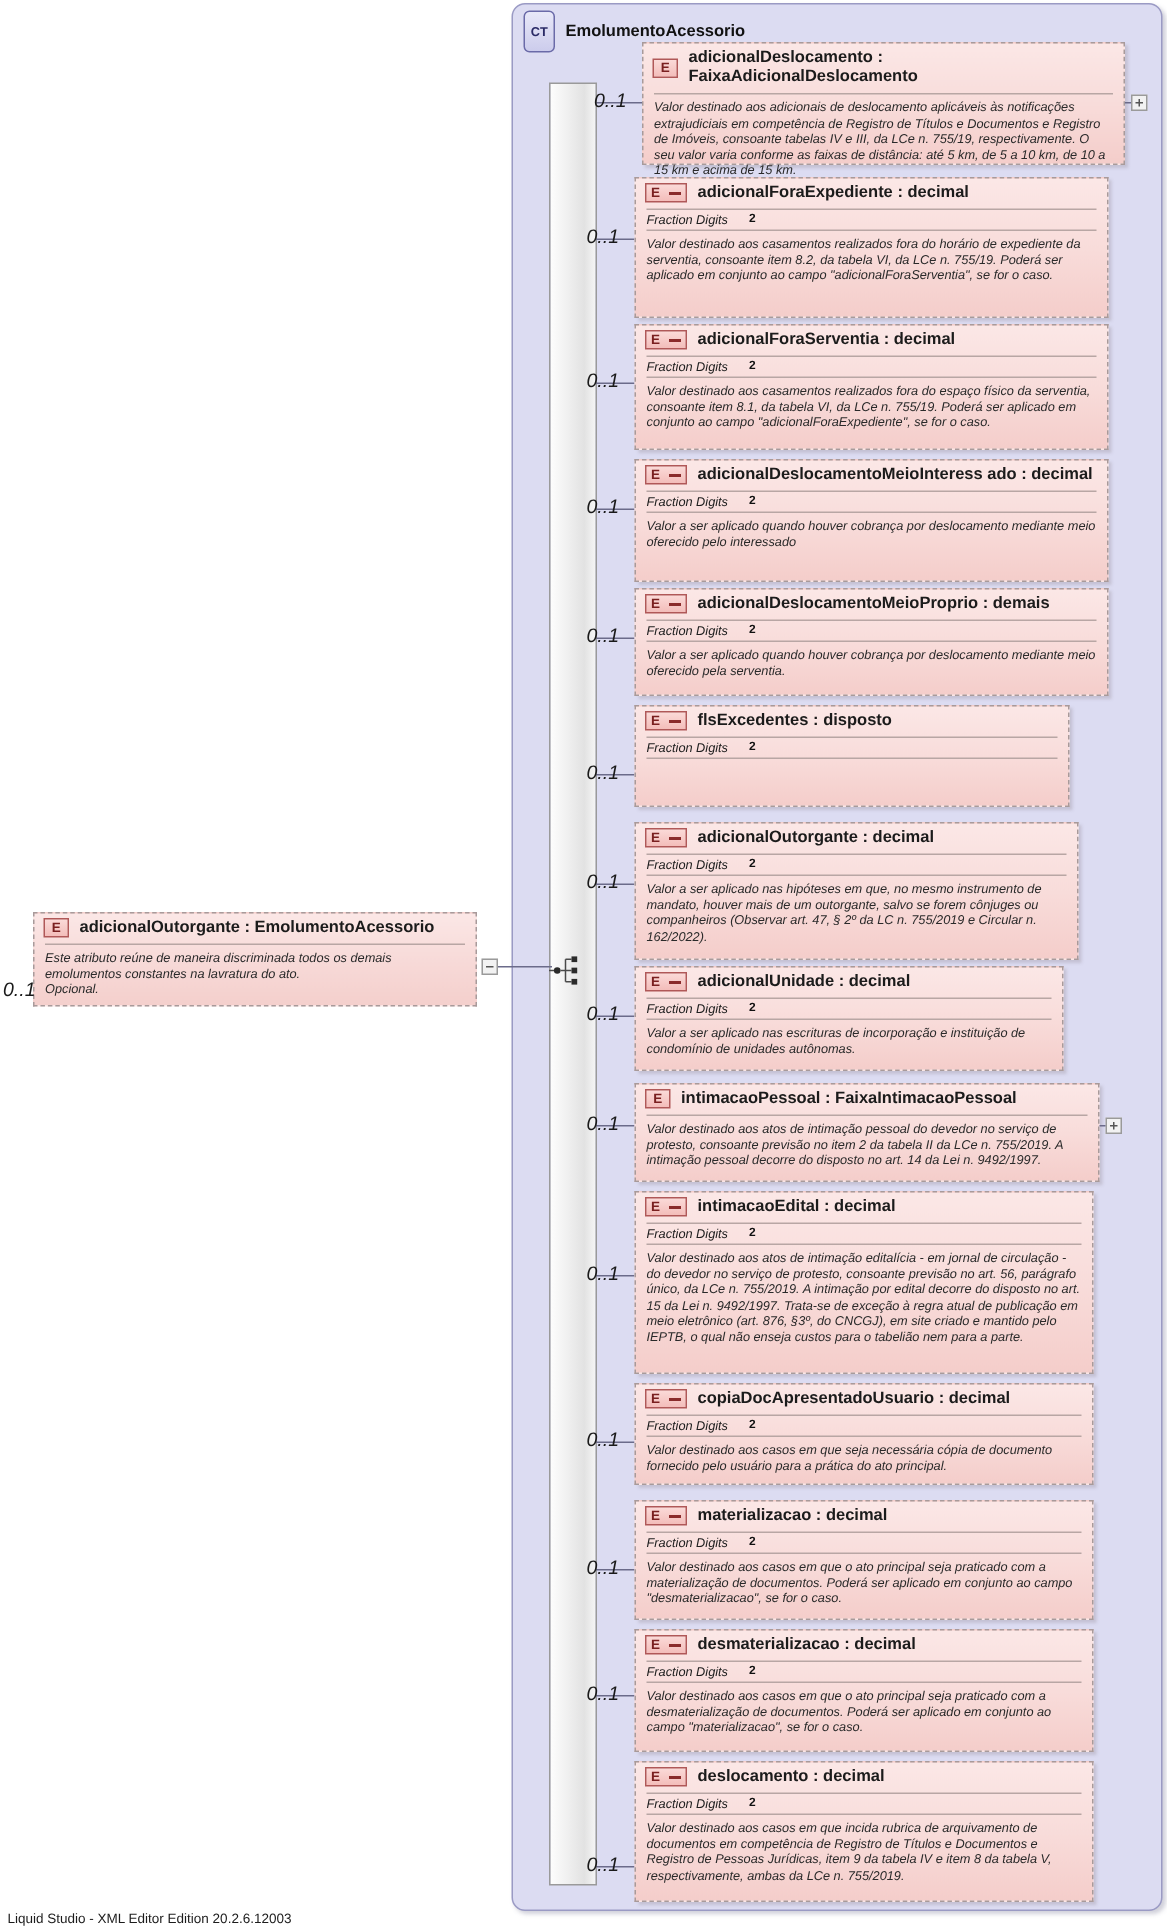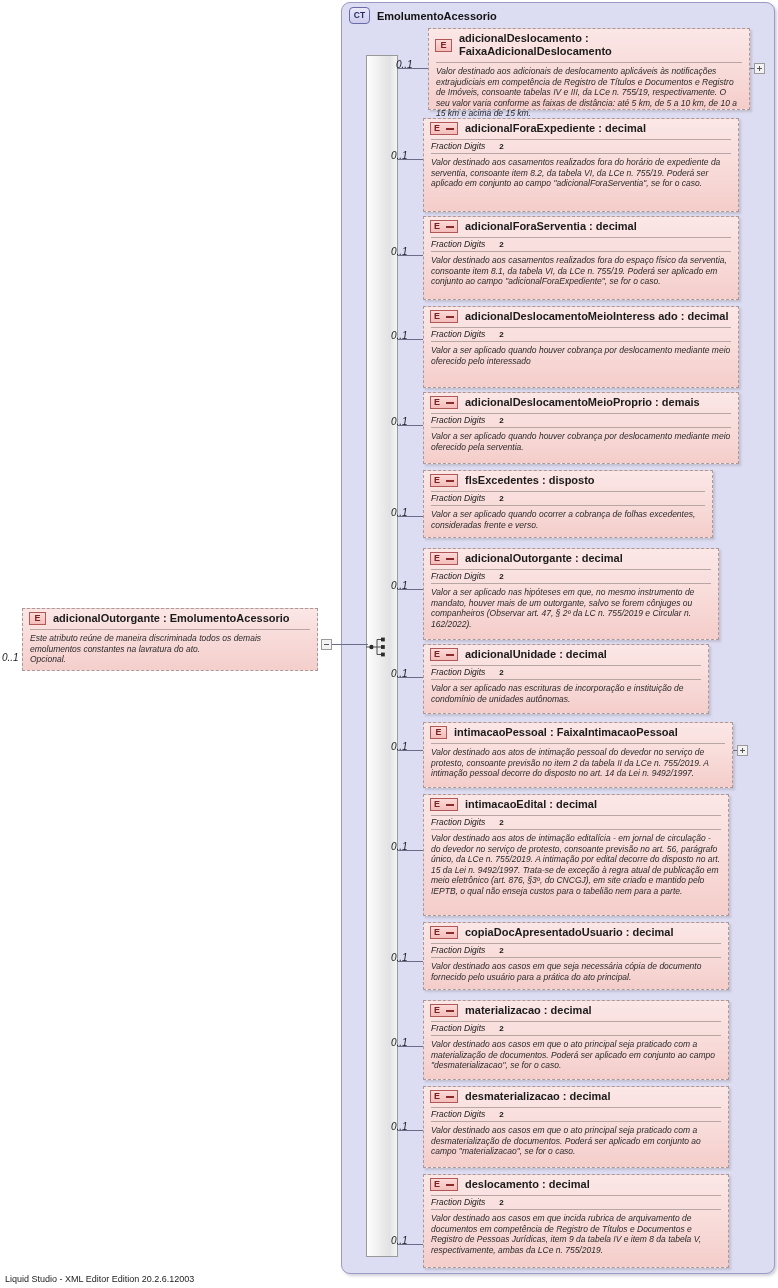--- a/index.html
+++ b/index.html
@@ -70,32 +70,32 @@
   }
   .elem-desc {
     font-size: 8.5px;
     font-style: italic;
     color: #2a2a2a;
     line-height: 10.6px;
     padding: 3px 7px 5px 7px;
   }
   .facet-row {
     display: flex;
-    align-items: center;
+    align-items: flex-start;
     gap: 14px;
     padding: 1px 7px 1px 7px;
     font-size: 8.5px;
   }
   .facet-label { font-style: italic; color: #202020; }
   .facet-value { font-weight: bold; font-size: 8px; color: #101010; }
 
   
   .occ {
     position: absolute;
-    font-size: 10px;
+    font-size: 13px;
     font-style: italic;
     color: #1a1a1a;
     white-space: nowrap;
   }
 
   
   .boxbtn {
     position: absolute;
     width: 11px;
     height: 11px;
@@ -151,21 +151,21 @@
     display: flex;
     align-items: center;
     gap: 7px;
     padding: 4px 0 0 7px;
   }
   .ct-badge {
     display: inline-flex;
     align-items: center;
     justify-content: center;
     width: 21px;
-    height: 17px;
+    height: 28px;
     border: 1px solid #6a6aa8;
     border-radius: 4px;
     background: linear-gradient(to bottom, #e8e8f8, #ccccec);
     font-size: 8.5px;
     font-weight: bold;
     color: #2a2a66;
     line-height: 1;
     box-sizing: border-box;
   }
   #ct-name {
@@ -321,21 +321,20 @@
       <div class="elem-title-row">
         <span class="eicon with-dash">E</span>
         <span class="elem-name">flsExcedentes : disposto</span>
       </div>
       <div class="elem-sep"></div>
       <div class="facet-row">
         <span class="facet-label">Fraction Digits</span>
         <span class="facet-value">2</span>
       </div>
       <div class="elem-sep"></div>
-      <div class="elem-desc">Valor a ser aplicado quando ocorrer a cobrança de folhas excedentes, consideradas frente e verso.</div>
     </div>
     <div class="hline" style="left: 397px; top: 589px; width: 26px;"></div>
     <div class="occ" style="left: 391px; top: 580px;">0..1</div>
     <div class="child-box shadowed" style="left: 423px; top: 548px; width: 296px; height: 92px;">
       <div class="elem-title-row">
         <span class="eicon with-dash">E</span>
         <span class="elem-name">adicionalOutorgante : decimal</span>
       </div>
       <div class="elem-sep"></div>
       <div class="facet-row">

